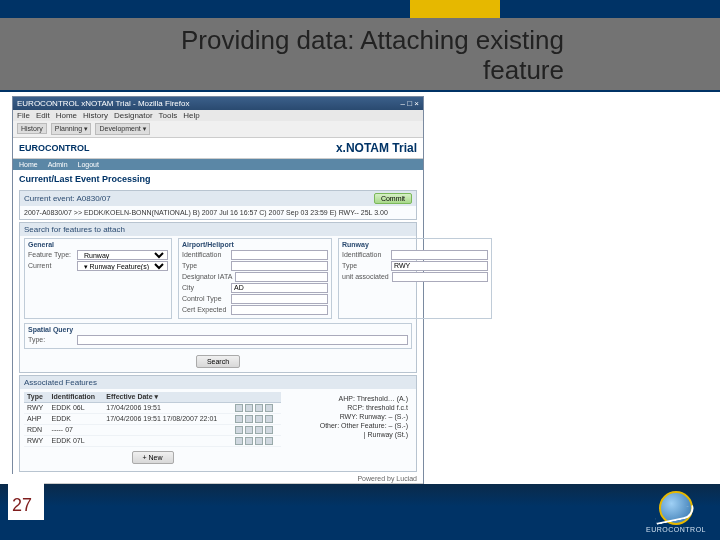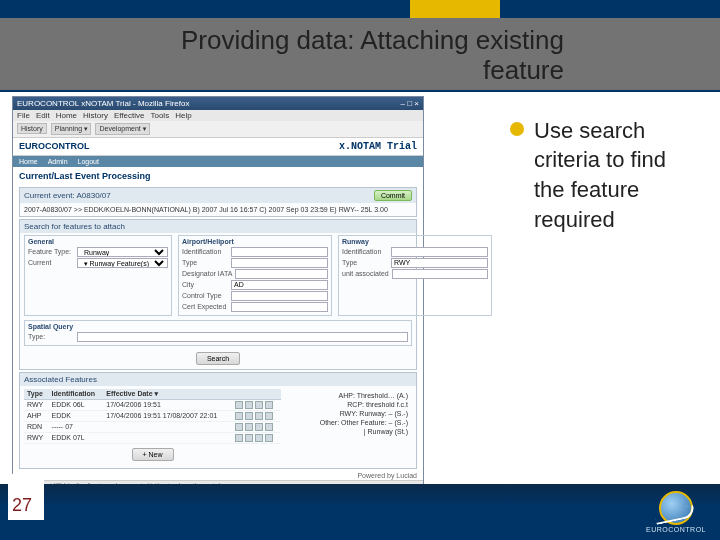--- a/index.html
+++ b/index.html
@@ -22,21 +22,21 @@
   .bullet-text { font-size: 22px; color: #222; line-height: 1.35; }
 
   
   .browser { width: 412px; border: 1px solid #7a8aa0; background: #fff; font-size: 8px; color: #333; }
   .browser-titlebar { background: linear-gradient(#3b5f8a,#2a4a70); color: #fff; padding: 2px 4px; font-size: 8px; display:flex; justify-content:space-between; }
   .browser-menu { background: #e8e8e8; padding: 1px 4px; display: flex; gap: 6px; color: #333; }
   .browser-toolbar { background: #f0f0f0; padding: 2px 4px; display:flex; gap:4px; align-items:center; border-bottom:1px solid #ccc; }
   .tb-btn { background:#ddd; border:1px solid #bbb; padding:1px 3px; font-size:7px; }
   .app-header { background:#fff; padding:3px 6px; display:flex; justify-content:space-between; align-items:center; border-bottom:1px solid #ccc; }
   .app-header .logo { font-weight:bold; color:#003366; font-size:9px; }
-  .app-header .trial { font-weight:bold; color:#003366; font-size:10px;font-family:Liberation Mono, monospace; }
+  .app-header .trial { font-weight:bold; color:#003366; font-size:12px; }
   .app-nav { background:#5b87a6; color:#fff; padding:2px 6px; display:flex; gap:10px; font-size:7px; }
   .section-title { font-weight:bold; color:#003366; padding:4px 6px; font-size:9px; }
   .panel { border:1px solid #b8c4d0; margin:2px 6px; background:#fafcfe; }
   .panel-head { background:#e0e8f0; padding:2px 4px; font-size:8px; color:#2a4a70; display:flex; justify-content:space-between; align-items:center; }
   .panel-body { padding:3px 4px; font-size:7px; }
   .btn-green { background:linear-gradient(#d6f0c6,#a8d88a); border:1px solid #7bb85a; padding:1px 6px; font-size:7px; border-radius:2px; }
   .btn-grey { background:linear-gradient(#f0f0f0,#d8d8d8); border:1px solid #aaa; padding:2px 10px; font-size:7px; border-radius:2px; }
   table.feat { width:100%; border-collapse:collapse; font-size:7px; }
   table.feat th { background:#e0e8f0; text-align:left; padding:1px 3px; border-bottom:1px solid #c0ccd8; }
   table.feat td { padding:1px 3px; border-bottom:1px solid #eef2f6; }
@@ -80,21 +80,21 @@
     <div class="browser">
       <div class="browser-titlebar">
         <span>EUROCONTROL xNOTAM Trial - Mozilla Firefox</span>
         <span>– □ ×</span>
       </div>
       <div class="browser-menu">
         <span>File</span>
         <span>Edit</span>
         <span>Home</span>
         <span>History</span>
-        <span>Effective</span>
+        <span>Designator</span>
         <span>Tools</span>
         <span>Help</span>
       </div>
       <div class="browser-toolbar">
         <span class="tb-btn">History</span>
         <span class="tb-btn">Planning ▾</span>
         <span class="tb-btn">Development ▾</span>
       </div>
 
       <div class="app-header">
@@ -267,28 +267,20 @@
           </div>
         </div>
       </div>
 
       <div class="powered">Powered by Luciad</div>
       <div class="status-bar">javascript:void(0);http://eadbasic-prod.eurocontrol.int/xnotam/event/current.do</div>
     </div>
 
   </div>
 
-  <div class="text-col">
-    <ul>
-      <li>
-        <span class="bullet-dot"></span>
-        <span class="bullet-text">Use search criteria to find the feature required</span>
-      </li>
-    </ul>
-  </div>
 </div>
 
 <div class="footer">
   <div class="footer-logo">
     <div class="circle">
         <div class="swoosh"></div>
       </div>
     <div class="txt">EUROCONTROL</div>
   </div>
 </div>

